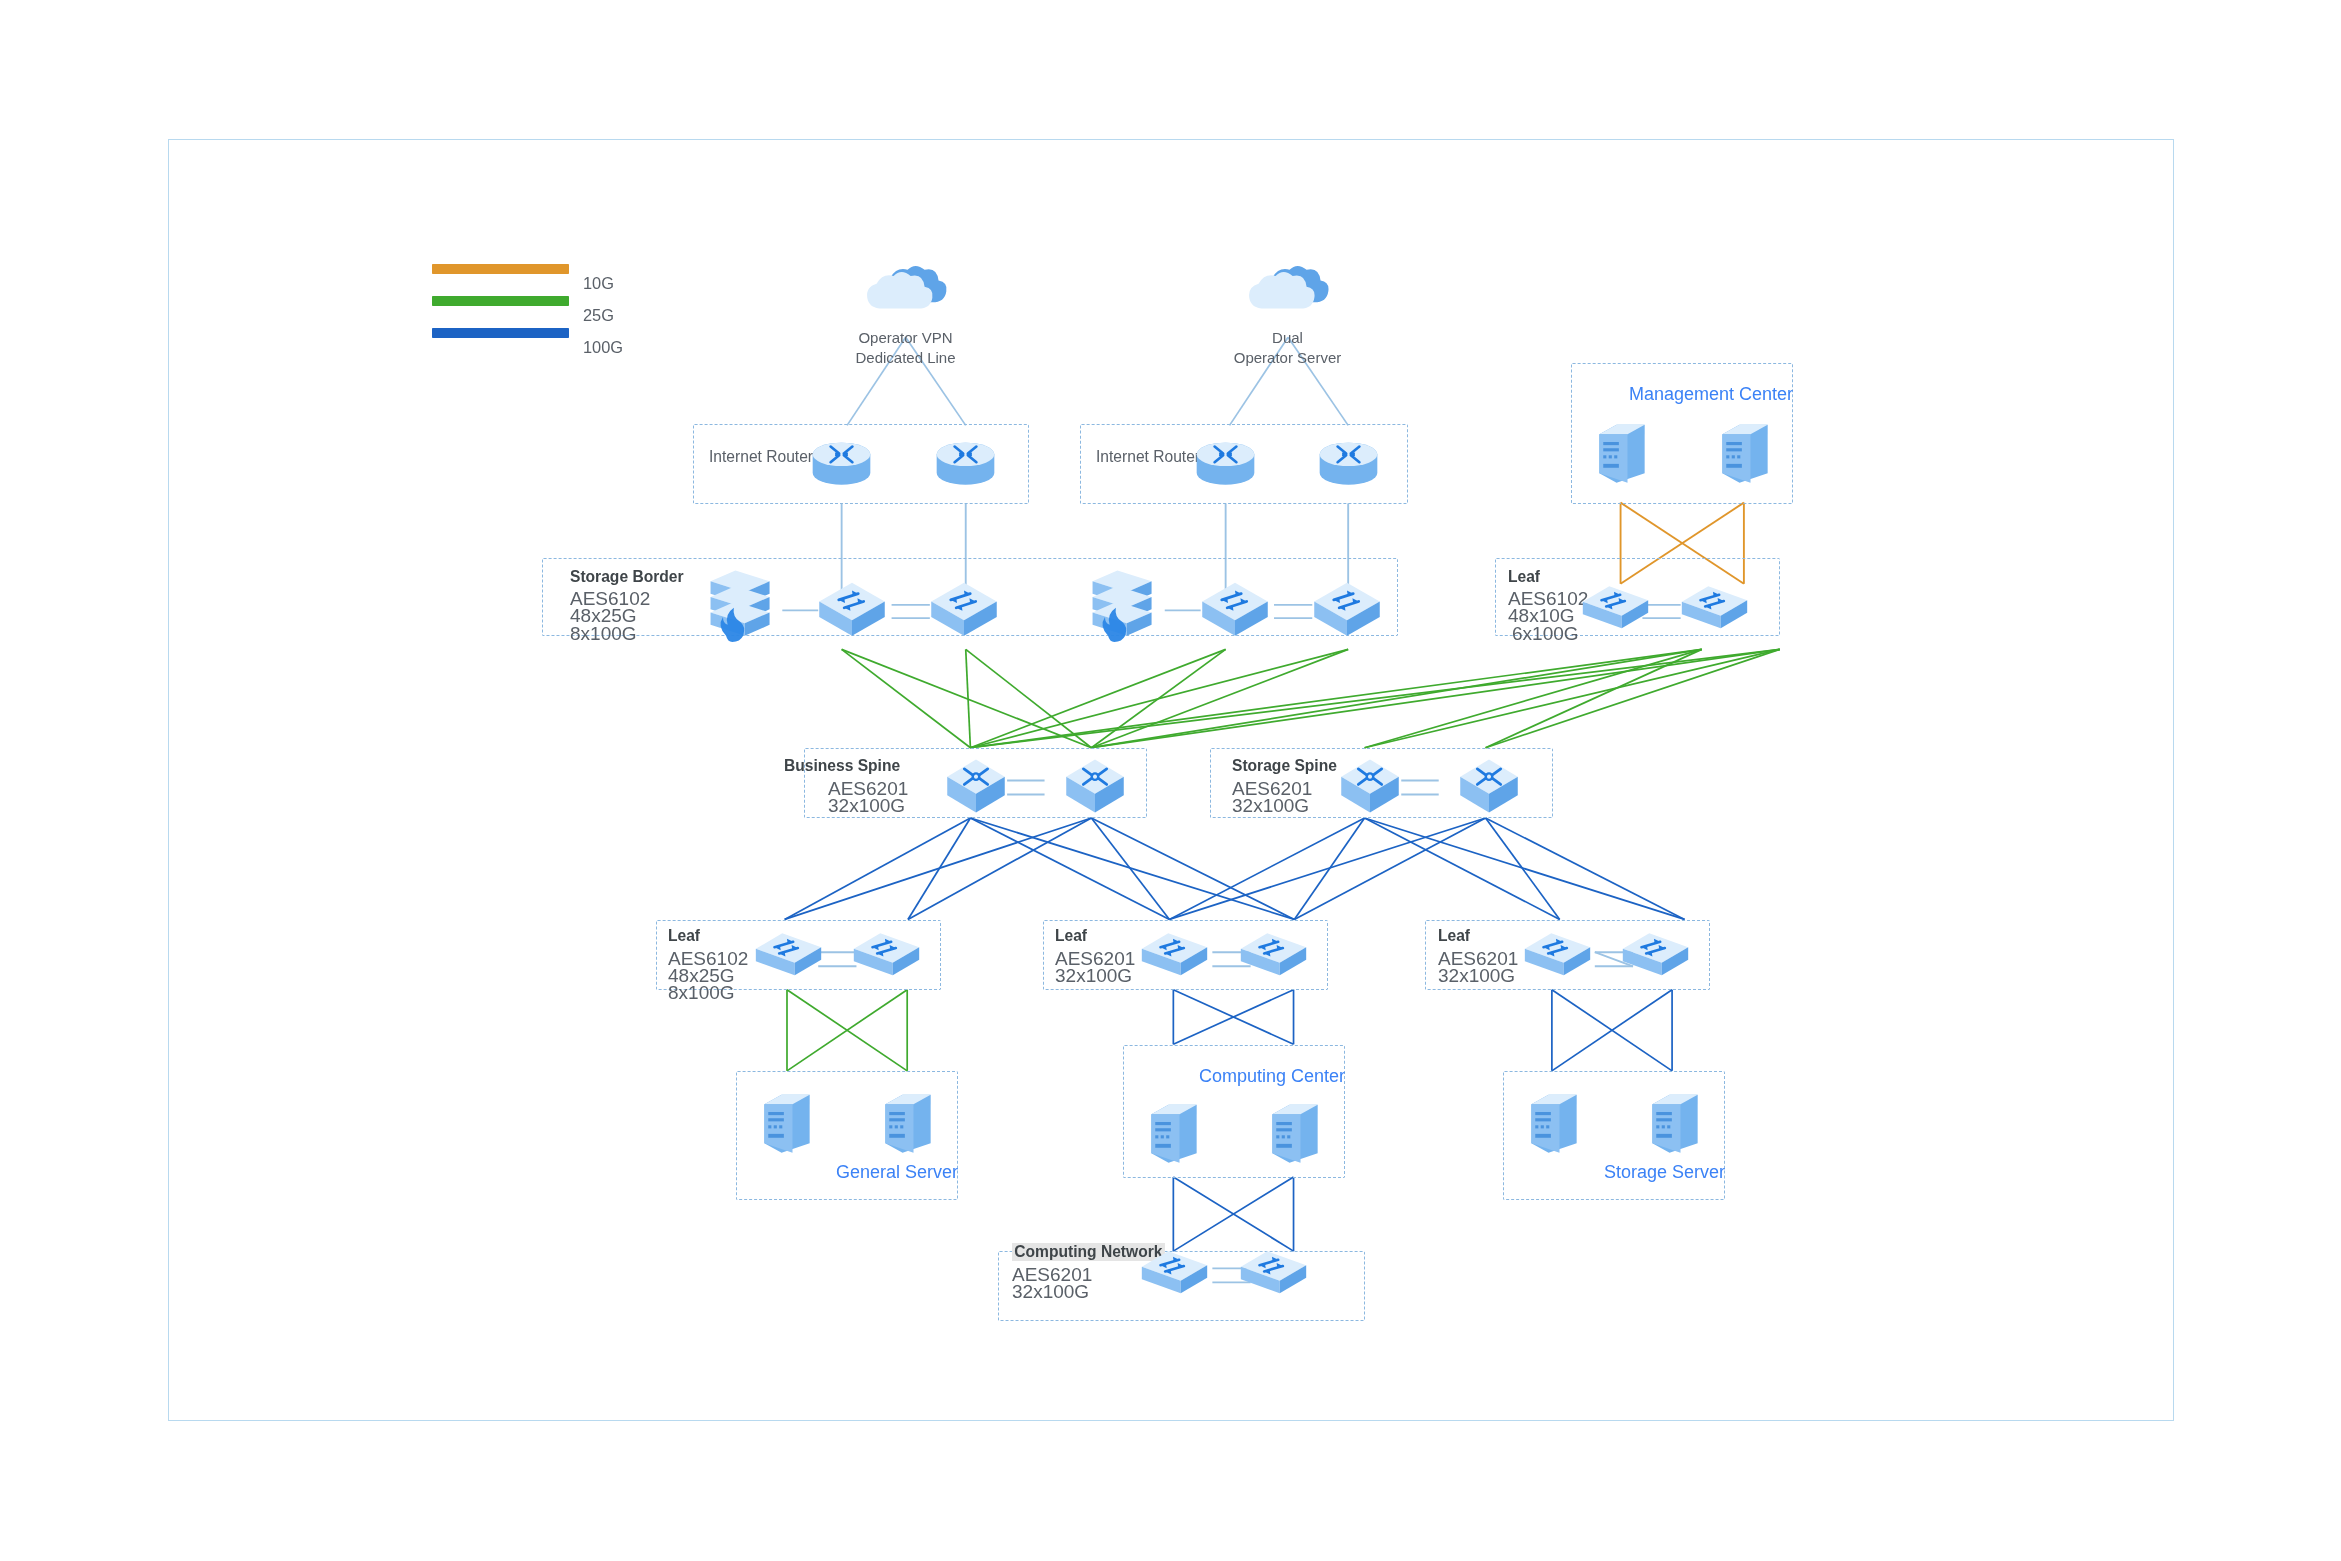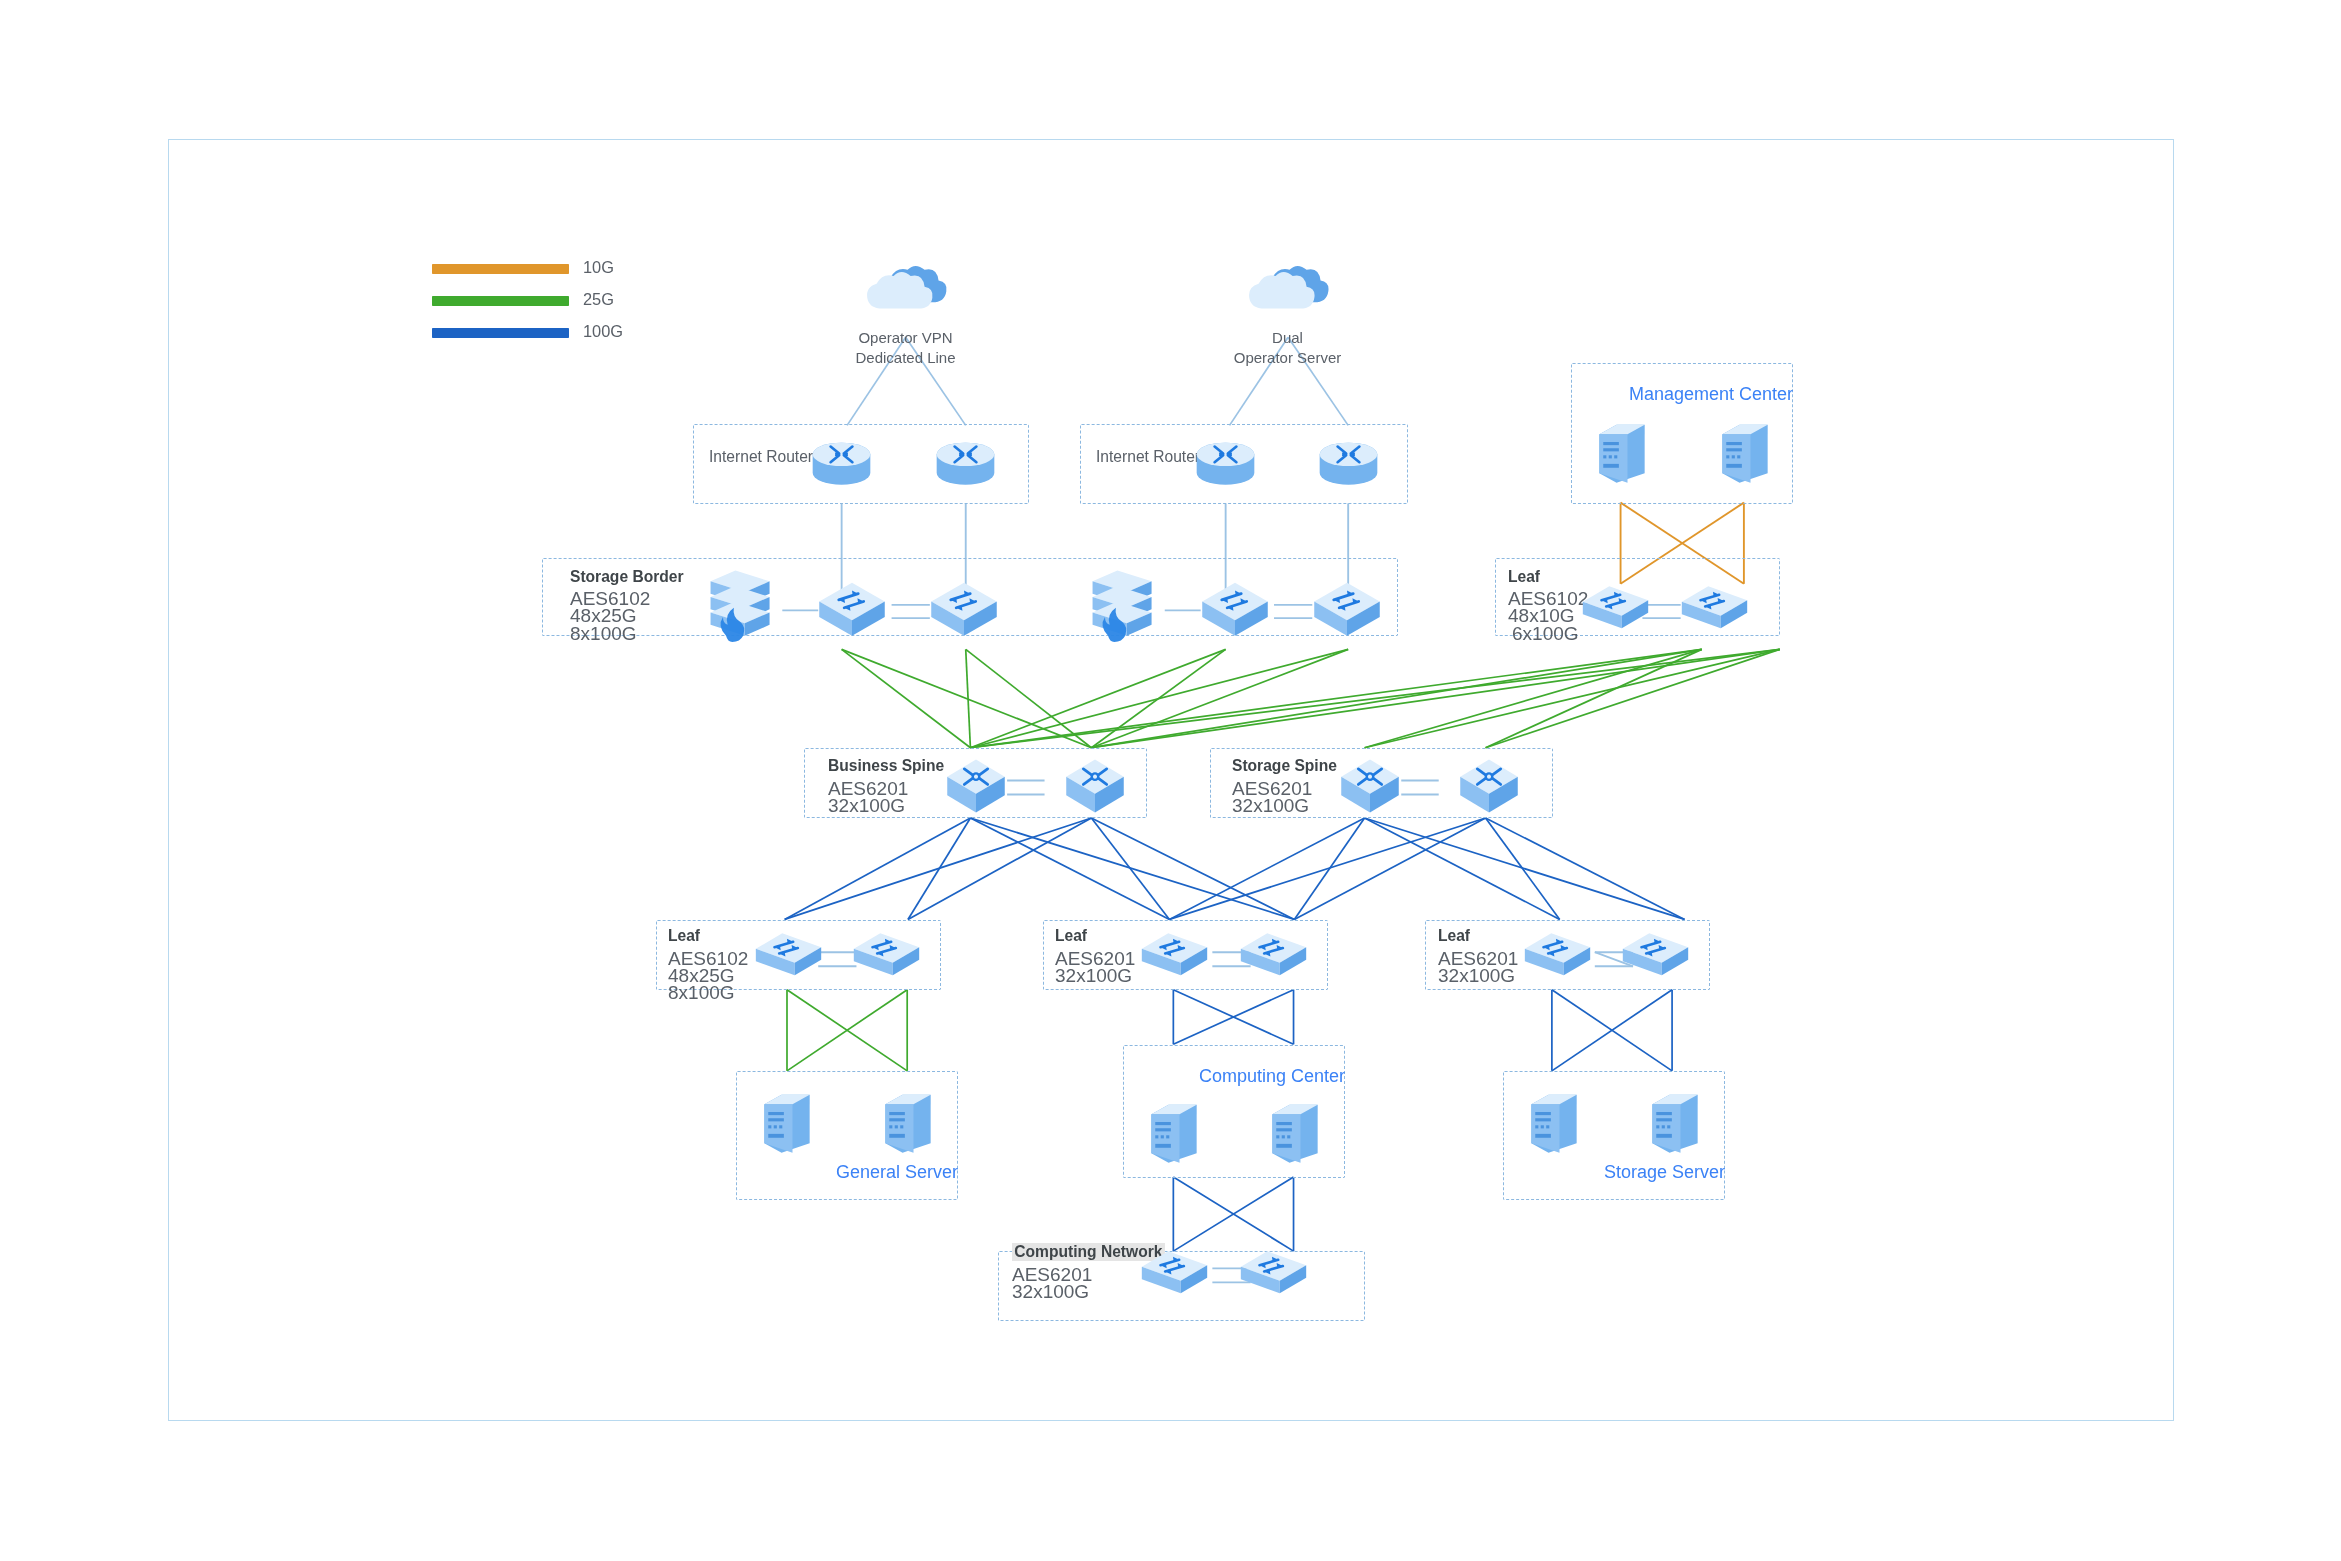--- a/index.html
+++ b/index.html
@@ -9,21 +9,21 @@
   svg.layer{position:absolute;left:0;top:0;width:2342px;height:1561px;pointer-events:none;}
   .node{position:absolute;}
   .grp{position:absolute;border:1.6px dashed #8cb8e0;box-sizing:border-box;border-radius:1.6px;}
   .grp-title{position:absolute;color:#5a6068;font-size:15.6px;white-space:nowrap;}
   .grp-title.bold{font-weight:bold;color:#3f4549;font-size:15.6px;}
   .grp-sub{position:absolute;color:#5a6068;font-size:19px;line-height:17px;white-space:pre;}
   .cloud-lbl{position:absolute;color:#5a6068;font-size:15px;line-height:19.5px;text-align:center;white-space:pre;}
   .legend{position:absolute;}
   .legend-row{position:relative;height:23.4px;}
   .legend-bar{position:absolute;left:0;top:6.2px;width:137px;height:10px;border-radius:0.8px;}
-  .legend-lbl{position:absolute;left:151px;top:0px;font-size:16.4px;color:#5a6068;}
+  .legend-lbl{position:absolute;left:151px;top:16px;font-size:16.4px;color:#5a6068;}
   .ctr-lbl{position:absolute;font-size:18px;color:#3b82f6;text-align:right;white-space:nowrap;}
 </style>
 </head>
 <body>
 
 <div id="canvas">
   <div id="frame"></div>
 
   <svg class="layer" viewBox="0 0 3000 2000" width="2342" height="1561">
     <g stroke-linecap="butt" fill="none">
@@ -438,21 +438,21 @@
       <g fill="#1f7ae0">
         <path d="M54 19 l-8 -4 l1 7 z"></path>
           <path d="M30 26 l8 4 l-1 -7 z"></path>
         <path d="M60 27 l-8 -4 l1 7 z"></path>
           <path d="M36 34 l8 4 l-1 -7 z"></path>
       </g>
     </svg>
   </div>
 
   <div class="grp" style="left:804px;top:748px;width:343px;height:70px"></div>
-  <div class="grp-title bold" style="left:828px;top:757px">Business Spine</div>
+  <div class="grp-title bold" style="left:784px;top:757px">Business Spine</div>
   <div class="grp-sub" style="left:828px;top:780px">AES6201</div>
   <div class="grp-sub" style="left:828px;top:797px">32x100G</div>
   <div class="node" style="left:941px;top:753px">
     <svg width="70" height="66" viewBox="0 0 90 84">
       <path d="M8 30 L45 8 L82 30 L45 52 Z" fill="#dcedfc"></path>
       <path d="M8 30 L45 52 L45 76 L8 54 Z" fill="#8cc0f2"></path>
       <path d="M45 52 L82 30 L82 54 L45 76 Z" fill="#5fa4e8"></path>
       <g stroke="#1f7ae0" stroke-width="3.6" fill="none" stroke-linecap="round">
         <path d="M30 20 L41 28"></path>
           <path d="M60 20 L49 28"></path>

